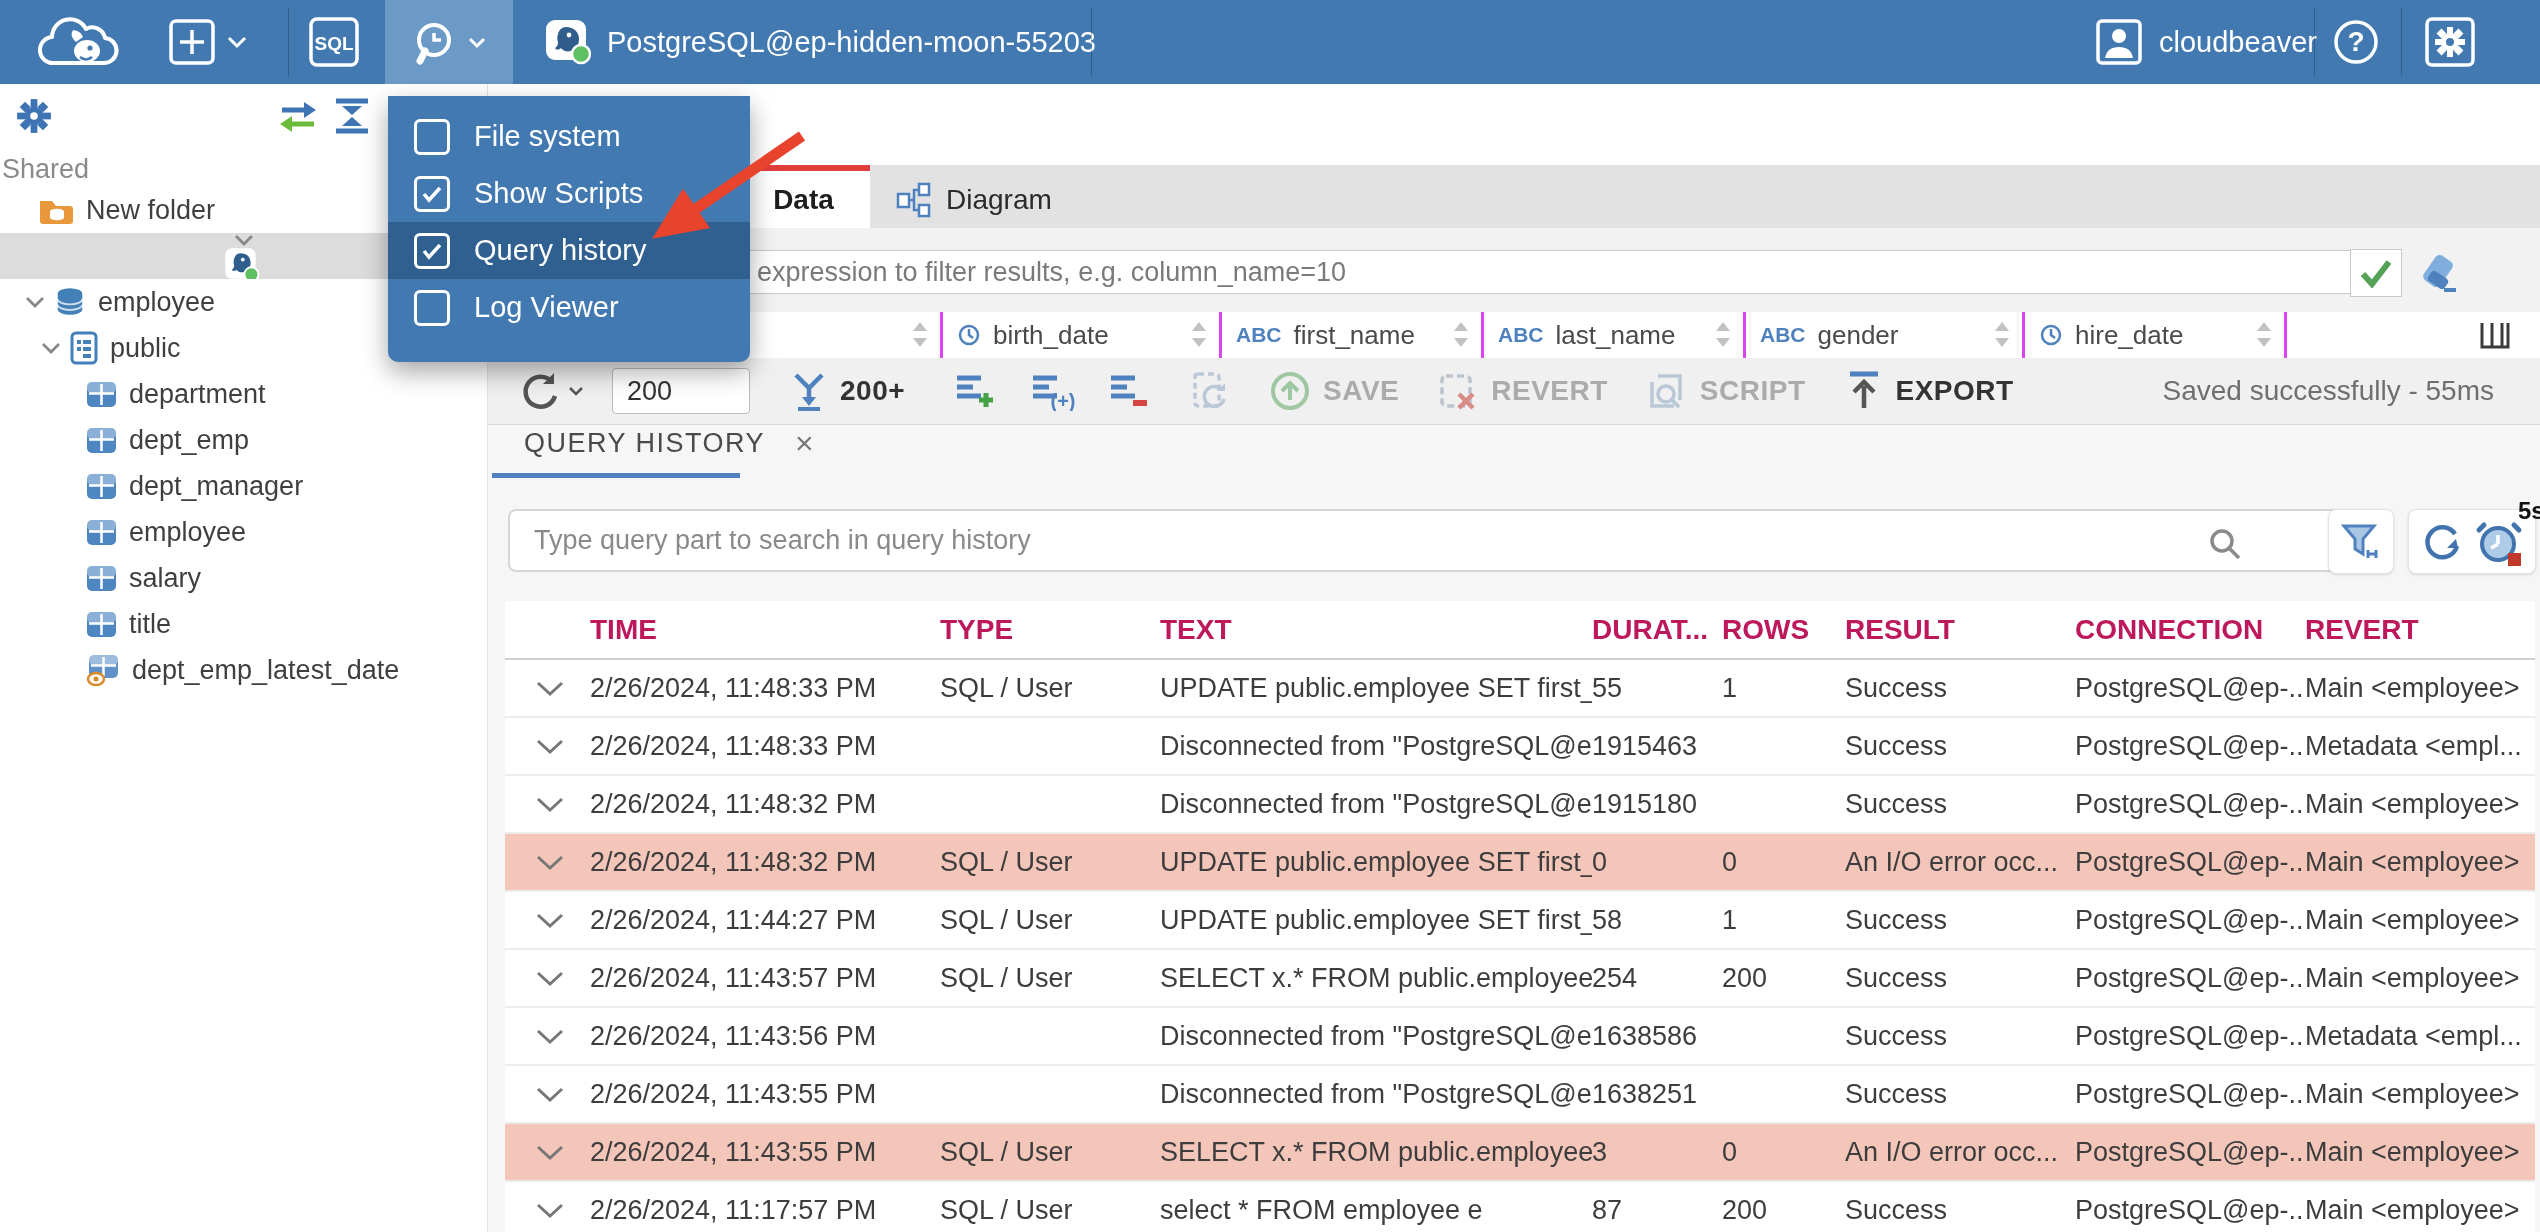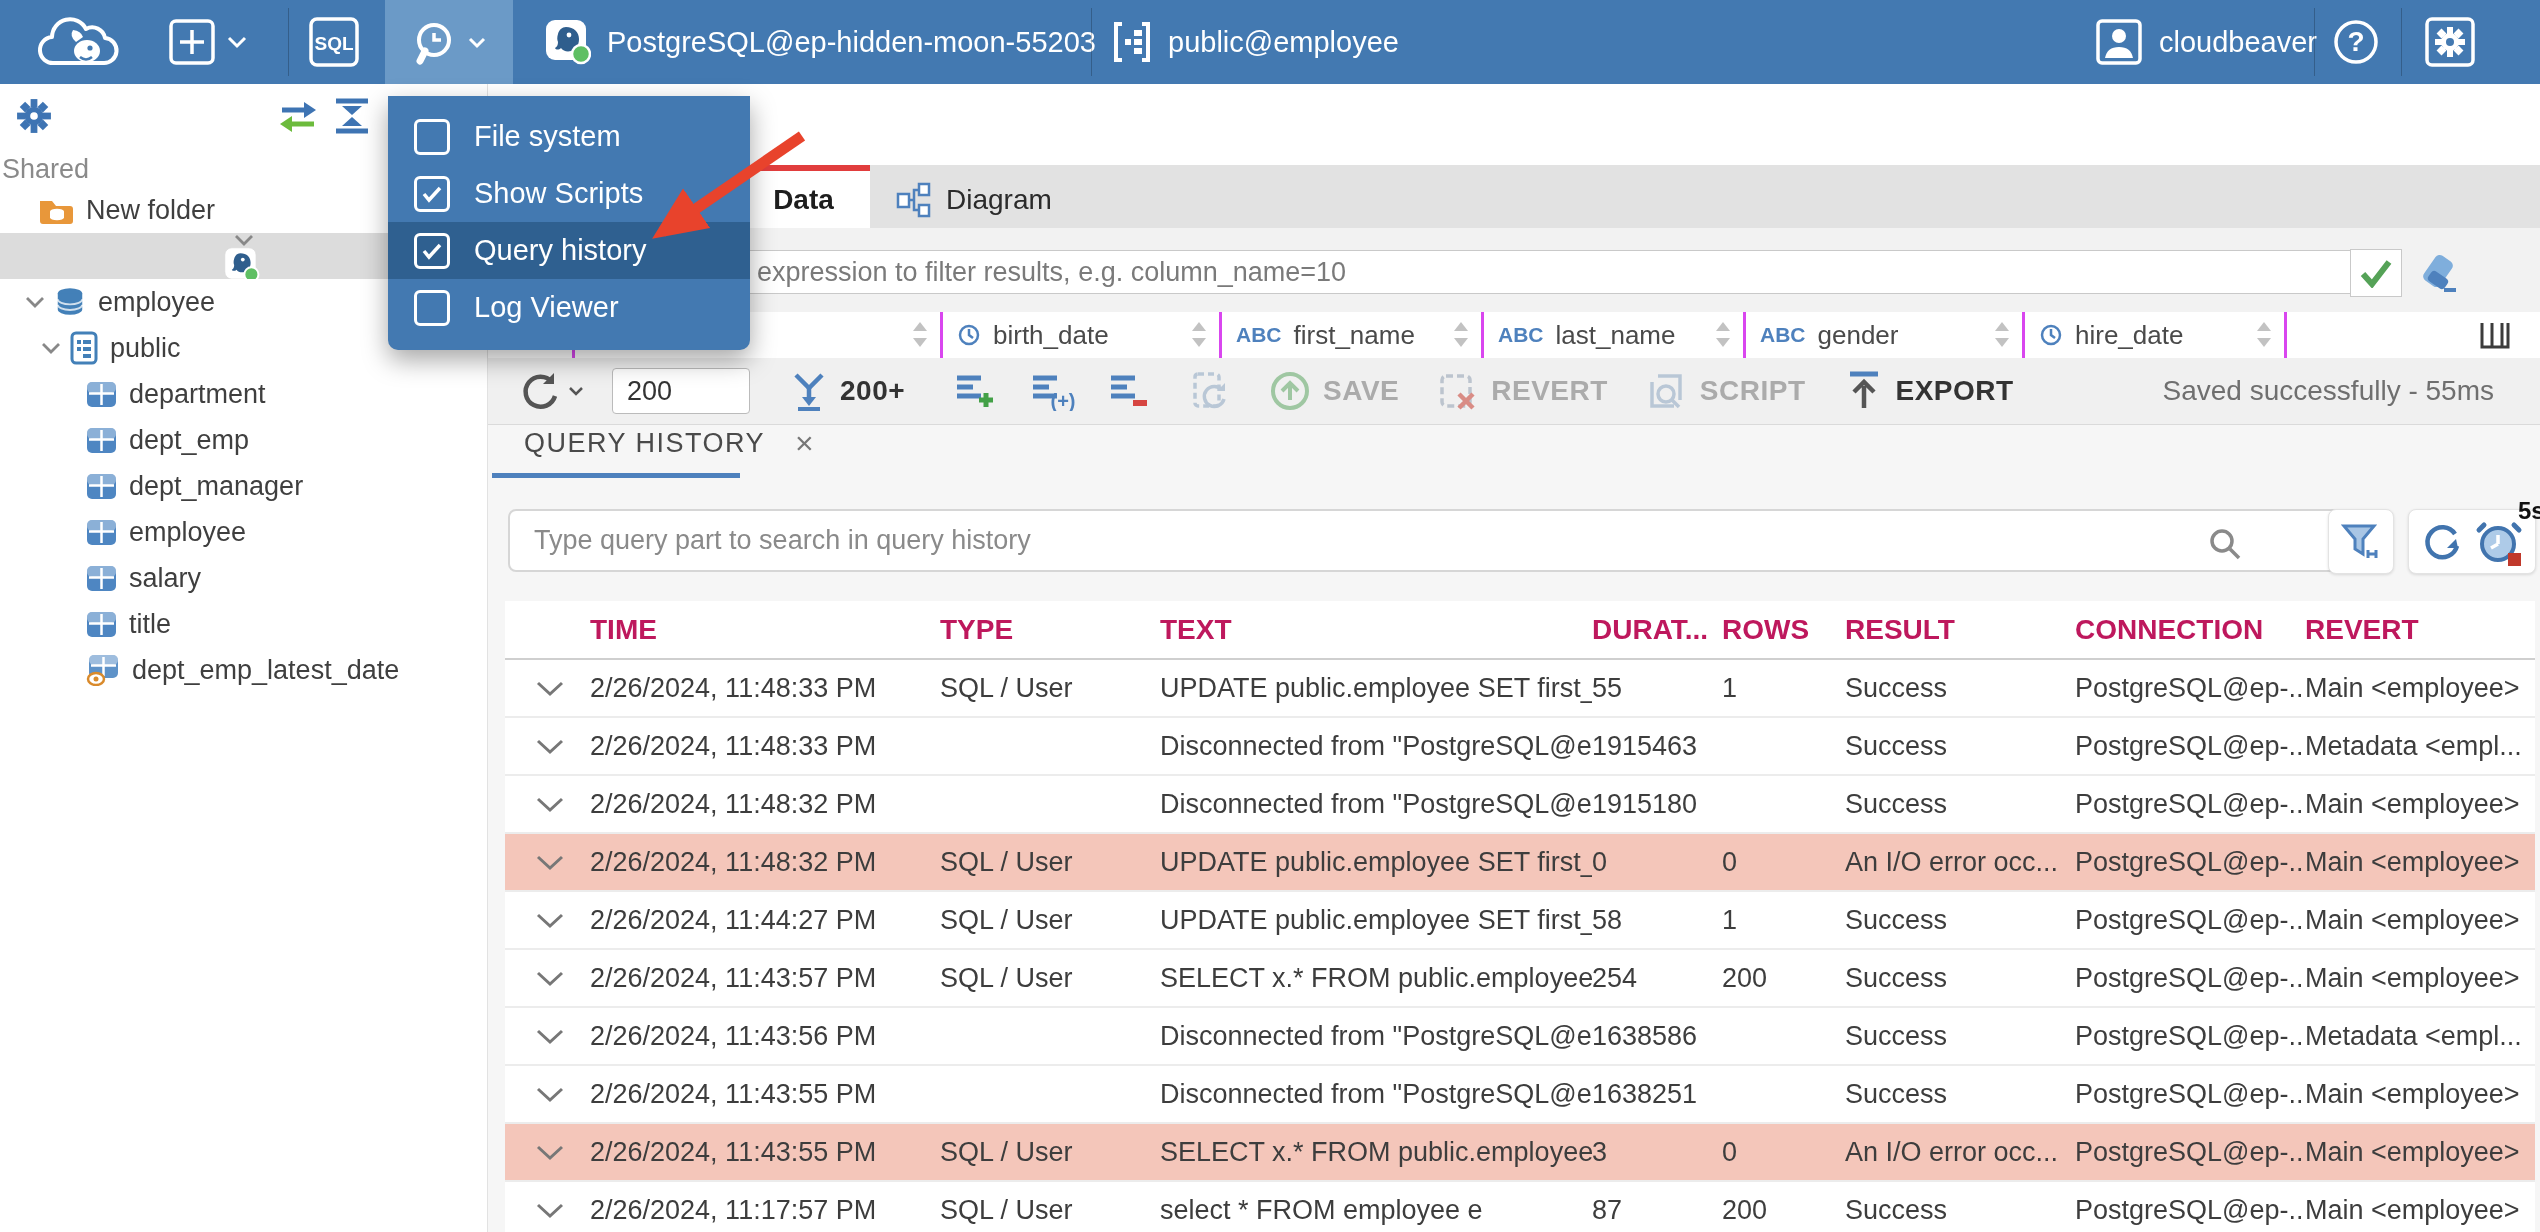--- a/index.html
+++ b/index.html
@@ -10,21 +10,21 @@
   
   .topbar{position:absolute;left:0;top:0;width:2540px;height:84px;background:#4379B1;z-index:40;}
   .tb{position:absolute;top:0;height:84px;display:flex;align-items:center;color:#fff;}
   .tb-label{font-size:29px;color:#fff;margin-left:16px;white-space:nowrap;}
   .tb-div{position:absolute;top:8px;width:1px;height:68px;background:rgba(0,0,0,.22);}
   .tools-active{background:#6B9AC7;}
   .chev{margin-left:10px;}
 
   
   .tools-menu{position:absolute;left:388px;top:96px;width:362px;background:#4379B1;z-index:50;
-              border-radius:0 0 10px 10px;box-shadow:0 10px 26px rgba(0,0,0,.35);padding:12px 0 14px;}
+              border-radius:0 0 10px 10px;box-shadow:0 10px 26px rgba(0,0,0,.35);padding:12px 0 26px;}
   .menu-item{height:57px;display:flex;align-items:center;padding-left:26px;gap:24px;cursor:pointer;}
   .menu-item.highlighted{background:#2F6090;}
   .mi-check{width:30px;height:30px;border:3px solid #fff;border-radius:6px;flex:none;
             display:flex;align-items:center;justify-content:center;}
   .mi-check svg{visibility:hidden;}
   .menu-item.checked .mi-check svg{visibility:visible;}
   .mi-label{color:#fff;font-size:29px;white-space:nowrap;}
 
   
   .arrow-overlay{position:absolute;left:630px;top:118px;z-index:60;pointer-events:none;}
@@ -159,31 +159,20 @@
         <rect x="1" y="1" width="40" height="40" rx="9" fill="#fff"></rect>
         <path d="M21,8 c8,0 13,5 13,12 c0,6 -3,11 -8,12 c-4,1 -8,0 -10,-3 c-2,2 -5,2 -6,0 c2,-1 3,-3 3,-6 c-1,-2 -1,-5 0,-8 c1,-4 4,-7 8,-7 z" fill="#2F5E8D"></path>
         <circle cx="24" cy="16" r="2.4" fill="#fff"></circle>
         <circle cx="36" cy="35" r="9" fill="#5FBF63" stroke="#fff" stroke-width="2.5"></circle>
       </svg>
       <span class="tb-label">PostgreSQL@ep-hidden-moon-55203</span>
     </div>
 
     <div class="tb-div" style="left:1091px"></div>
 
-    <div class="tb" style="left:1112px">
-      <svg width="40" height="44" viewBox="0 0 40 44">
-        <path d="M10,4 h-6 v36 h6" fill="none" stroke="#fff" stroke-width="4"></path>
-        <path d="M30,4 h6 v36 h-6" fill="none" stroke="#fff" stroke-width="4"></path>
-        <rect x="22" y="10" width="8" height="6" fill="#fff"></rect>
-        <rect x="13" y="19" width="6" height="6" fill="#fff"></rect>
-        <rect x="22" y="19" width="8" height="6" fill="#fff"></rect>
-        <rect x="22" y="28" width="8" height="6" fill="#fff"></rect>
-      </svg>
-      <span class="tb-label">public@employee</span>
-    </div>
 
     <div class="tb" style="left:2095px">
       <svg width="48" height="48" viewBox="0 0 48 48">
         <rect x="3" y="3" width="42" height="42" rx="4" fill="none" stroke="#fff" stroke-width="3.5"></rect>
         <circle cx="24" cy="18" r="7" fill="#fff"></circle>
         <path d="M10,40 q2,-11 14,-11 q12,0 14,11 z" fill="#fff"></path>
       </svg>
       <span class="tb-label">cloudbeaver</span>
     </div>
 

